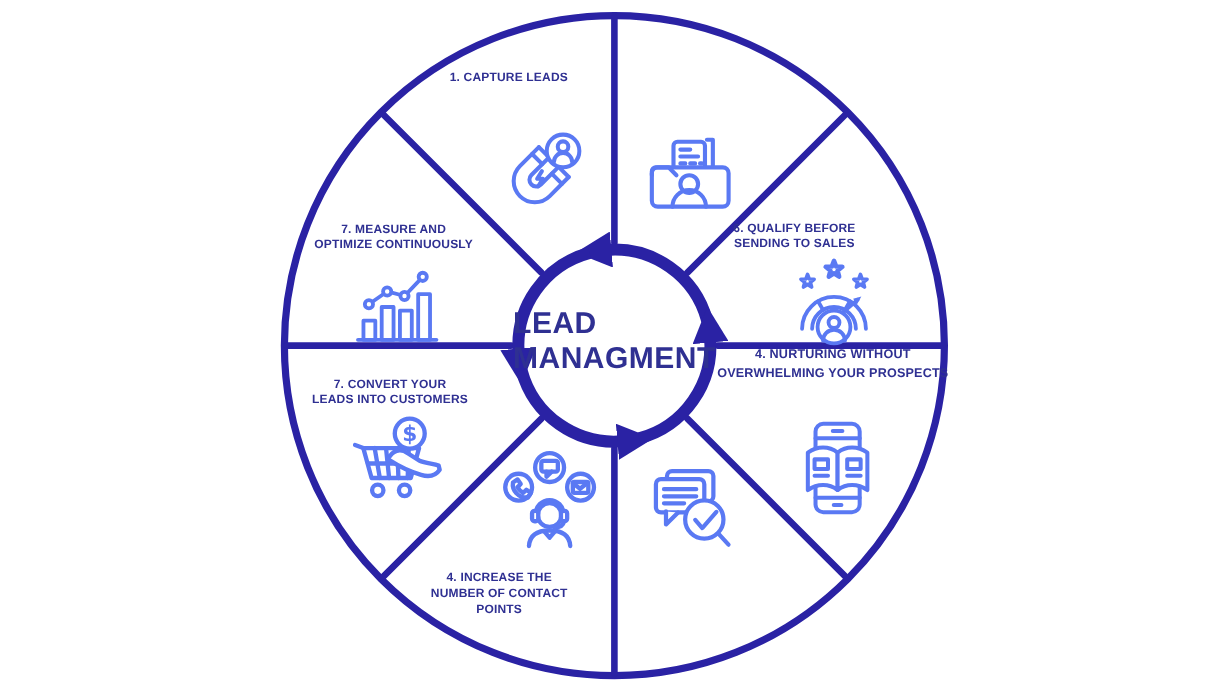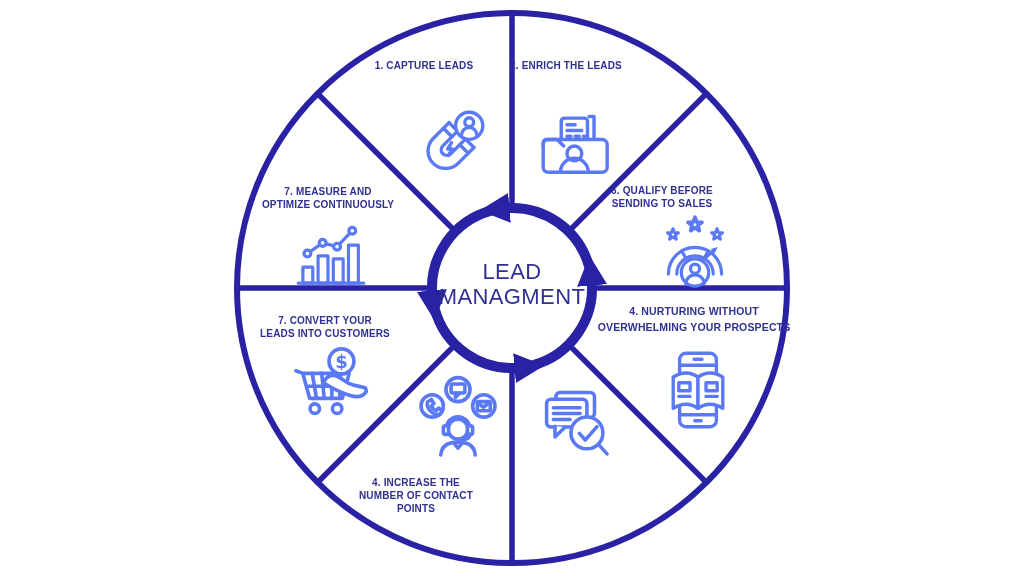--- a/index.html
+++ b/index.html
@@ -2,30 +2,30 @@
 <html style="--line: #2a22a4; --text: #2f3092; --icon: #5a79f3; --bg: #ffffff;"><head>
 <meta charset="utf-8">
 <style>
   html,body{margin:0;padding:0;background:#fff;}
   .stage{position:relative;width:1024px;height:576px;background:var(--bg,#fff);overflow:hidden;
          font-family:"Liberation Sans",sans-serif;}
   .wheel{position:absolute;left:0;top:0;}
   .ln{stroke:var(--line);fill:none;}
   .lbl{position:absolute;transform:translate(-50%,-50%);text-align:center;white-space:pre-line;
        color:var(--text);font-weight:700;font-size:10px;line-height:1.3;letter-spacing:.15px;}
-  .title{position:absolute;transform:translate(-50%,-50%);text-align:center;white-space:pre-line;
-       color:var(--text);font-weight:400;font-size:22px;line-height:1.15;letter-spacing:.4px;}
+  .title{position:absolute;transform:translate(-50%,-50%);text-align:left;white-space:pre-line;
+       color:var(--text);font-weight:700;font-size:25px;line-height:1.15;letter-spacing:.4px;}
   .small{font-size:10.5px;line-height:1.5;}
   .icon{position:absolute;transform:translate(-50%,-50%);}
   .ic-s{stroke:var(--icon);fill:none;stroke-width:4.2;stroke-linecap:round;stroke-linejoin:round;}
   .ic-sw{stroke:var(--icon);fill:#fff;stroke-width:4.2;stroke-linecap:round;stroke-linejoin:round;}
   .ic-f{fill:var(--icon);stroke:none;}
   .ic-t{fill:var(--icon);stroke:none;font:700 21px "DejaVu Sans",sans-serif;text-anchor:middle;}
   .s1{left:424px;top:65px}.s2{left:566px;top:65px}.s3{left:662px;top:197px}
-  .s4{left:694px;top:320px}.s5{left:575px;top:486px}.s6{left:416px;top:495px}
+  .s4{left:694px;top:304px}.s5{left:575px;top:486px}.s6{left:416px;top:495px}
   .s7{left:325px;top:327px}.s8{left:328px;top:198px}.t{left:512px;top:284px}
   .i1{left:450px;top:145px}.i2{left:576px;top:146px}.i3{left:695px;top:252px}
   .i4{left:698px;top:390px}.i5{left:576px;top:427px}.i6{left:458px;top:418px}
   .i7{left:332px;top:388px}.i8{left:331px;top:252px}
 </style>
 </head>
 <body>
 
 <div class="stage">
 
@@ -53,21 +53,20 @@
       <path d="M 491.3 210.7 A 80 80 0 0 0 432.3 295.0" marker-end="url(#arw)"></path>
       <path d="M 434.7 308.7 A 80 80 0 0 0 519.0 367.7" marker-end="url(#arw)"></path>
       <path d="M 532.7 365.3 A 80 80 0 0 0 591.7 281.0" marker-end="url(#arw)"></path>
     </g>
   </svg>
 
   <div class="title t">LEAD
 MANAGMENT</div>
 
   <div class="lbl s1">1. CAPTURE LEADS</div>
-  <div class="lbl s2">2. ENRICH THE LEADS</div>
   <div class="lbl s3">6. QUALIFY BEFORE
 SENDING TO SALES</div>
   <div class="lbl s4 small">4. NURTURING WITHOUT
 OVERWHELMING YOUR PROSPECTS</div>
   <div class="lbl s6">4. INCREASE THE
 NUMBER OF CONTACT
 POINTS</div>
   <div class="lbl s7">7. CONVERT YOUR
 LEADS INTO CUSTOMERS</div>
   <div class="lbl s8">7. MEASURE AND

